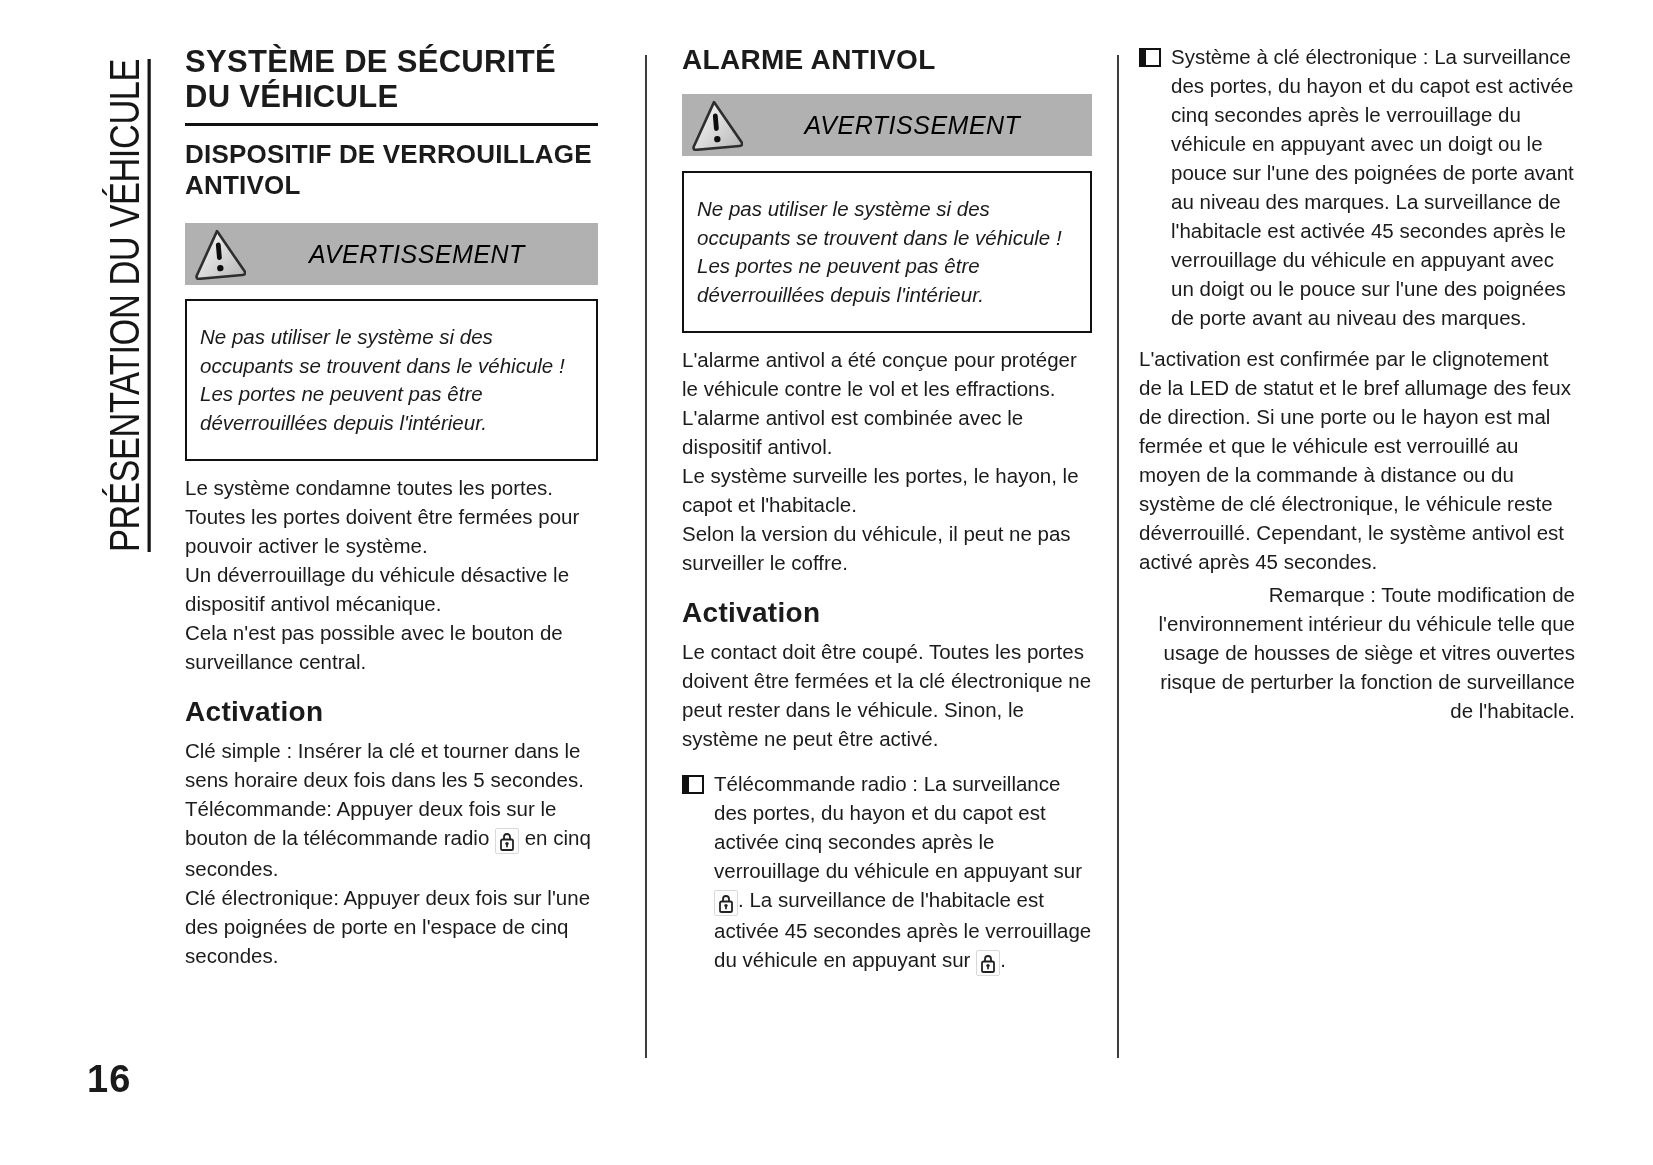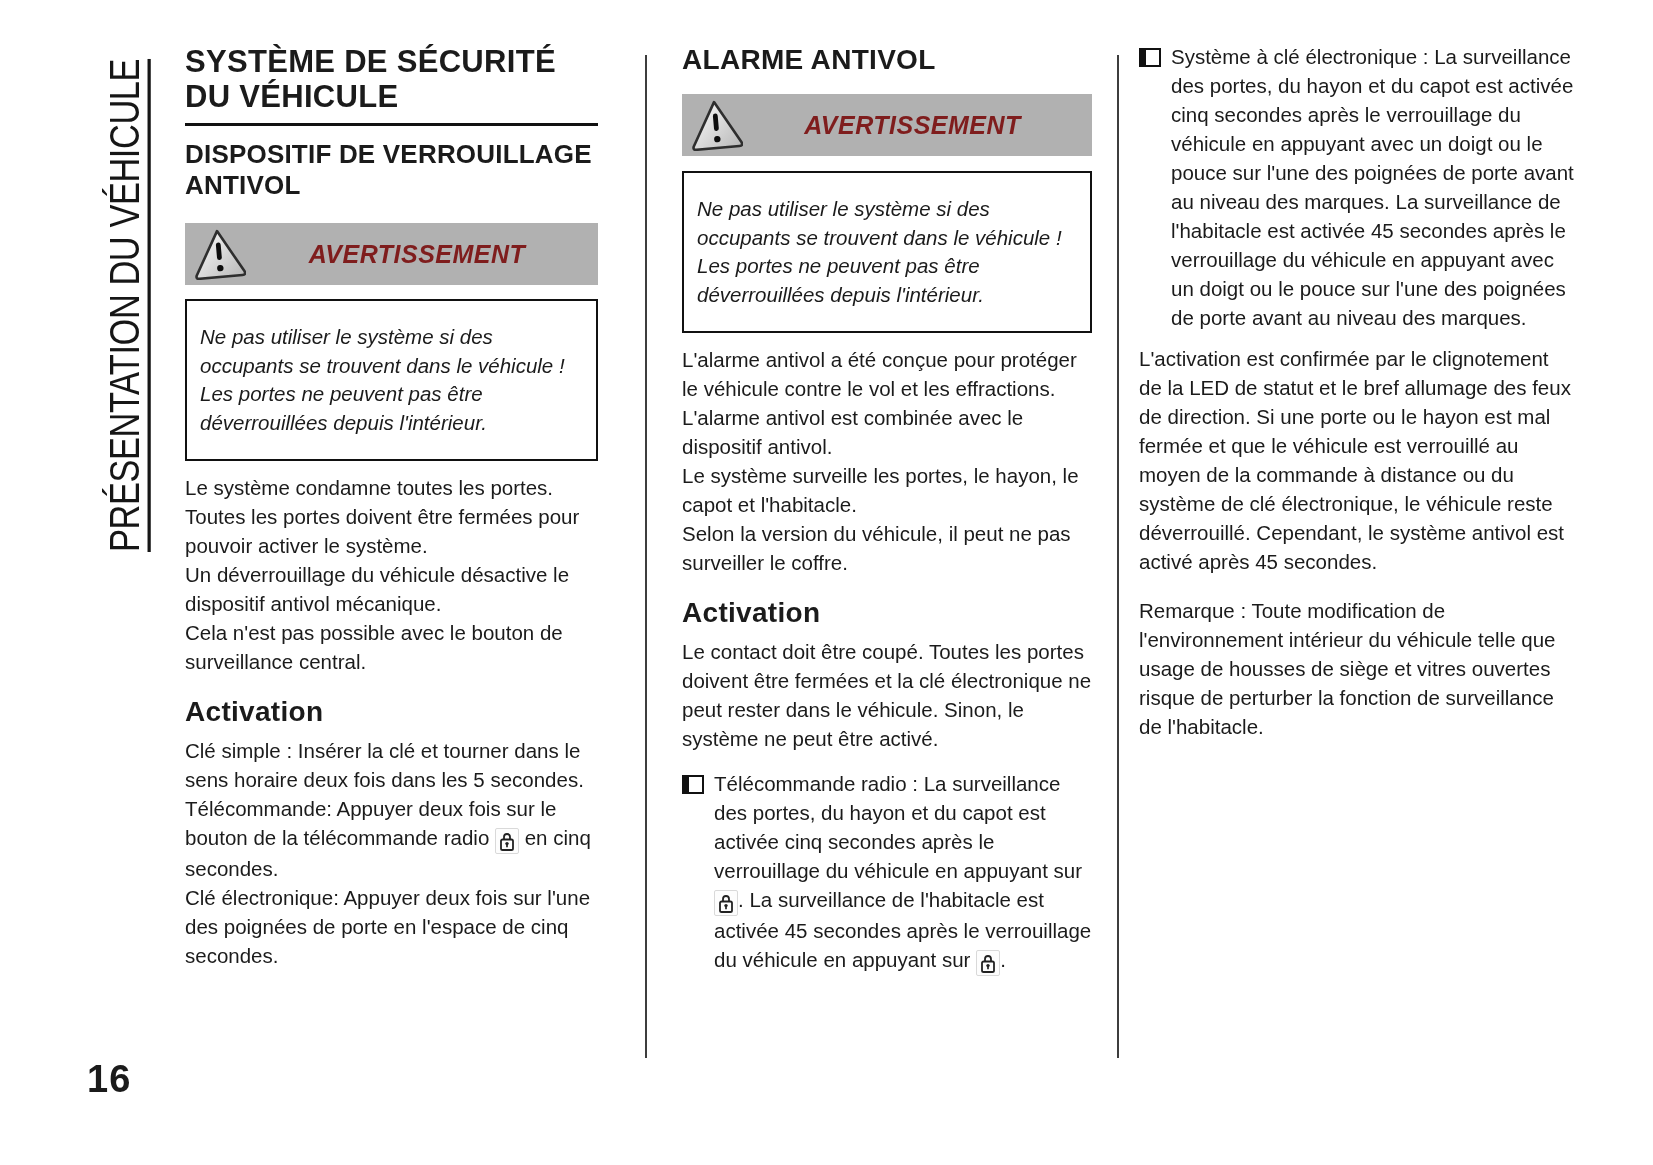--- a/index.html
+++ b/index.html
@@ -36,34 +36,34 @@
   .c2title { margin:0; font-size:28px; line-height:32px; font-weight:900; letter-spacing:0.3px; }
 
   .warnband {
     margin-top:22px; height:62px; background:#b1b1b1;
     display:flex; align-items:center;
   }
   .c2 .warnband { margin-top:18px; }
   .tri { margin-left:7px; line-height:0; flex:none; }
   .warnlabel {
     flex:1; text-align:center; padding-right:10px;
-    color:#7f1d1d; font-style:italic; font-weight:bold;
+    color:#000000; font-style:italic; font-weight:normal;
     font-size:25px; letter-spacing:0.5px;
   }
   .warnbox {
     margin-top:14px; border:2px solid #111;
     padding:22px 13px;
     font-style:italic; font-size:20.5px; line-height:28.5px;
   }
   .c2 .warnbox { margin-top:15px; }
 
   .bodytext { margin-top:12px; font-size:20.5px; line-height:29px; }
   .bodytext.tight { margin-top:8px; }
   .para { margin:0; }
-  .col3 .para + .para { margin-top:20px; }
+  .col3 .para + .para { margin-top:4px;text-align:right; }
 
   .bullet { display:flex; margin-top:16px; font-size:20.5px; line-height:29px; }
   .col3 .bullet { margin-top:0; }
   .marker {
     flex:none; width:13px; height:15px; margin:6px 10px 0 0;
     border:2.5px solid #111; border-left-width:7px;
     background:#fff;
   }
   .btext { flex:1; }
 

